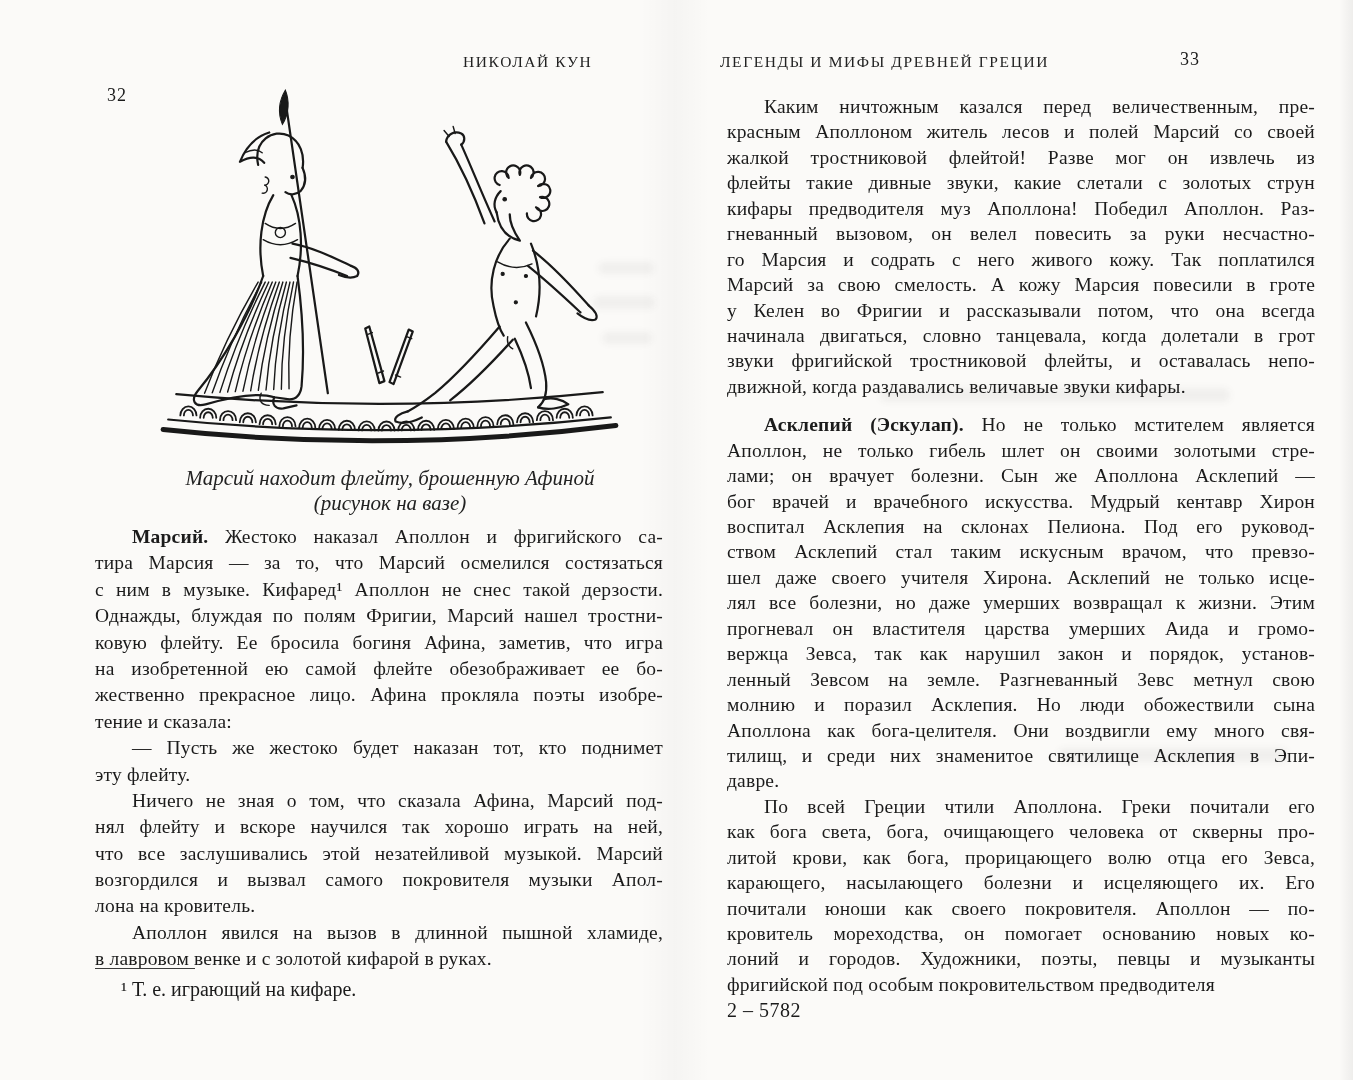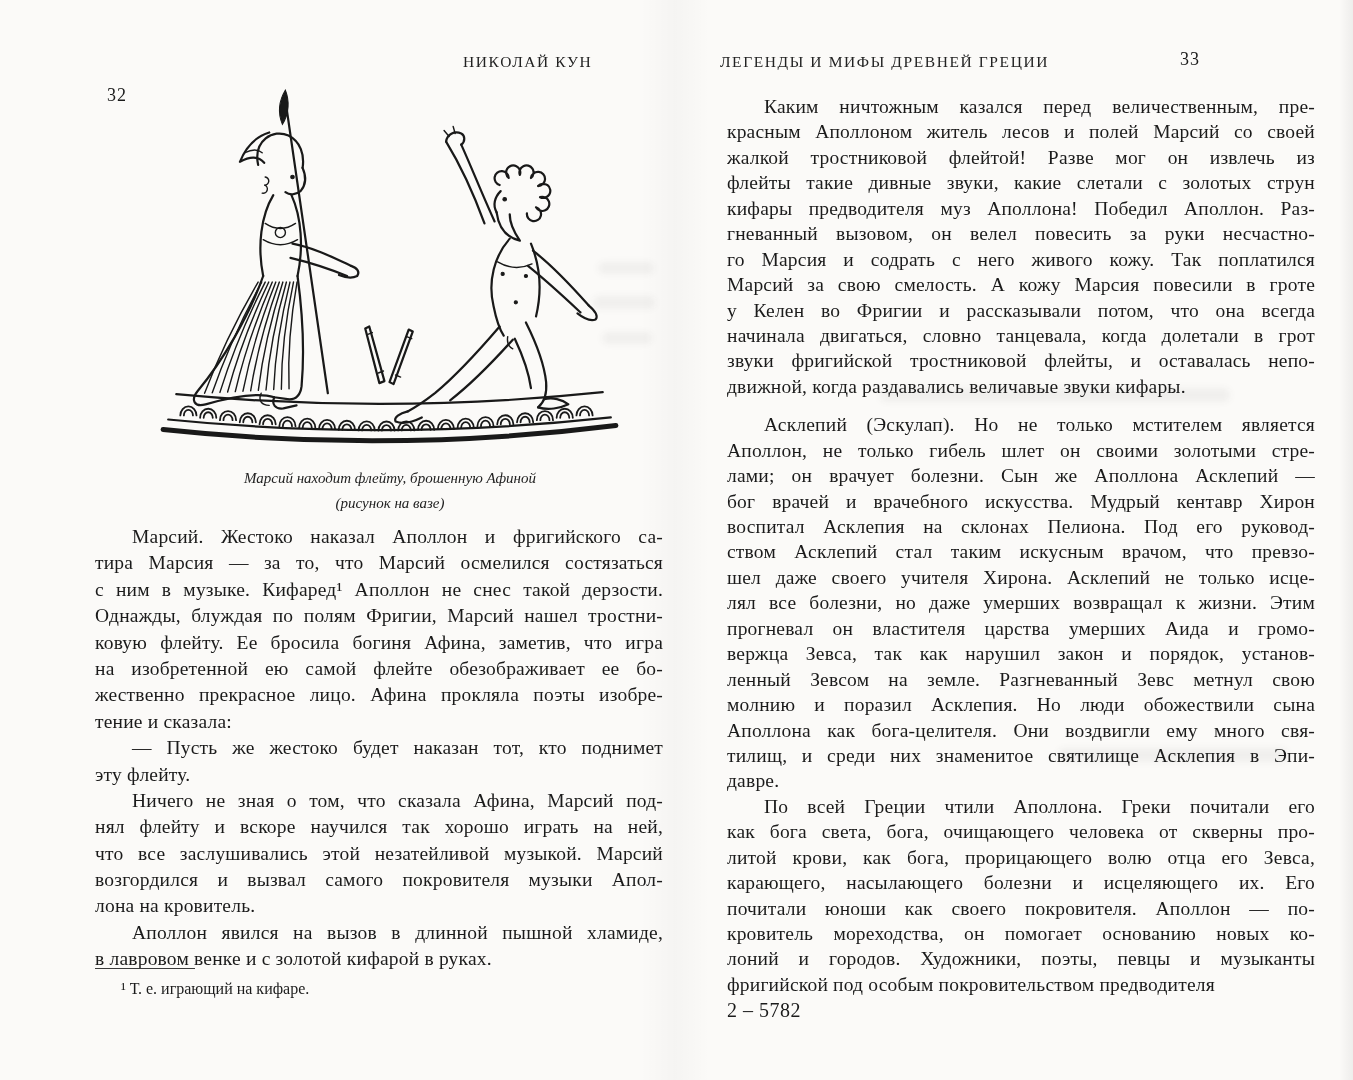--- a/index.html
+++ b/index.html
@@ -25,28 +25,28 @@
   .page-left  .textblock{--lh:26.4px;}
   .page-right .textblock{--lh:25.45px;}
   .para{margin:0;}
   .page-right .textblock .para:nth-child(2){margin-top:13px;}
   .line{
     height:var(--lh);line-height:var(--lh);
     text-align:justify;overflow:hidden;white-space:normal;
   }
   .line.jfull::after{content:"";display:inline-block;width:100%;height:0;}
   .line.first{text-indent:37px;}
-  .line b{font-weight:normal;}
+  .line b{font-weight:bold;}
 
   .caption{position:absolute;left:135px;top:466px;width:510px;text-align:center;
-    font-style:italic;font-size:15px;line-height:25px;color:#222;}
+    font-style:italic;font-size:21px;line-height:25px;color:#222;}
 
   .footnote-rule{position:absolute;left:95px;top:968px;width:100px;height:0;
     border-top:1.6px solid #3a3a3a;}
-  .footnote{position:absolute;left:95px;top:977px;width:480px;font-size:16px;
+  .footnote{position:absolute;left:95px;top:977px;width:480px;font-size:20px;
     line-height:24px;text-indent:26px;}
 
   .printer-mark{position:absolute;left:727px;top:999px;font-size:20px;letter-spacing:0.5px;}
 
   .vase-illustration{position:absolute;left:160px;top:84px;}
   .vase-illustration svg{display:block;}
   .ln{fill:none;stroke:#191919;stroke-width:2.2;stroke-linecap:round;stroke-linejoin:round;}
   .ln-thin{fill:none;stroke:#191919;stroke-width:1.4;stroke-linecap:round;}
   .ln-fill{fill:#191919;stroke:#191919;stroke-width:1;}
 </style>

